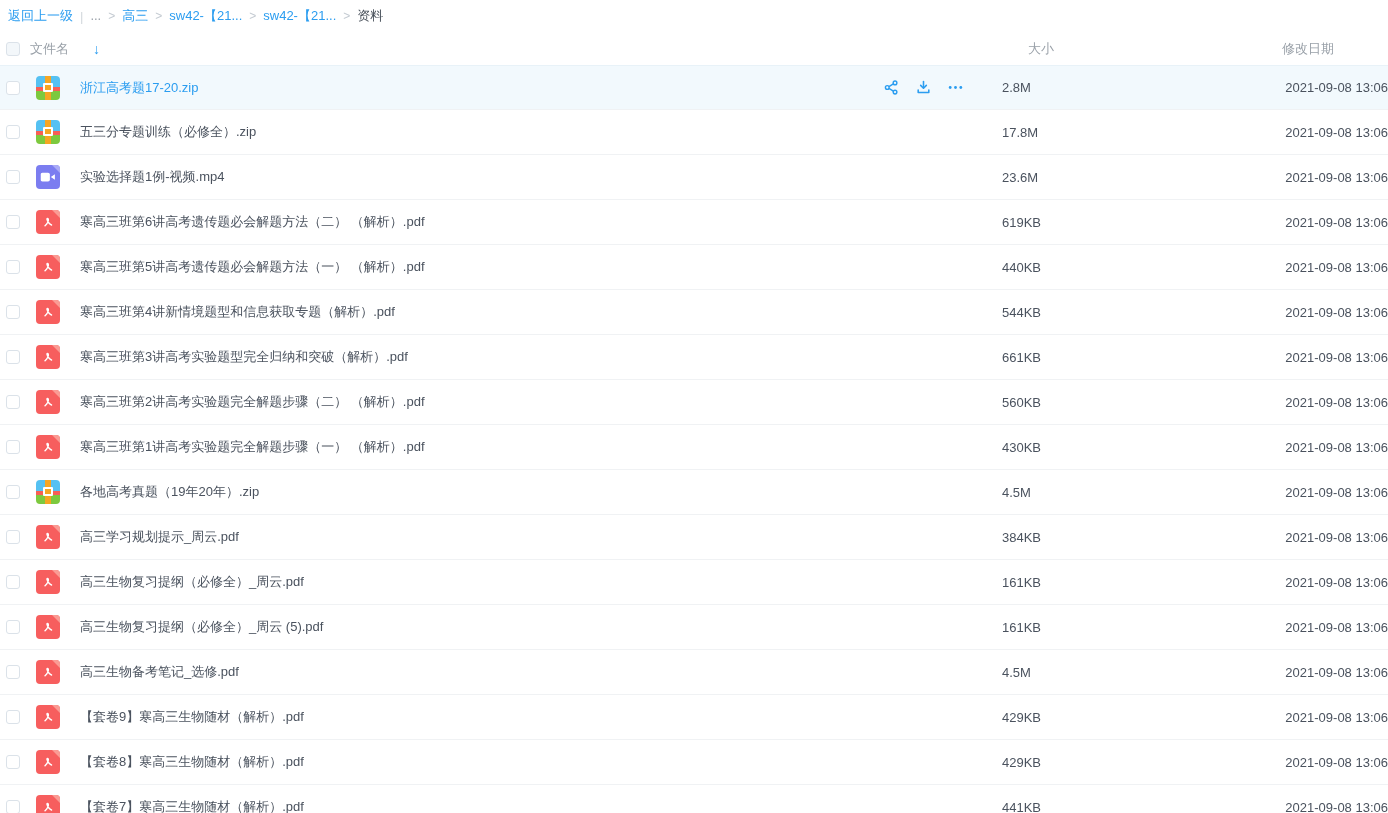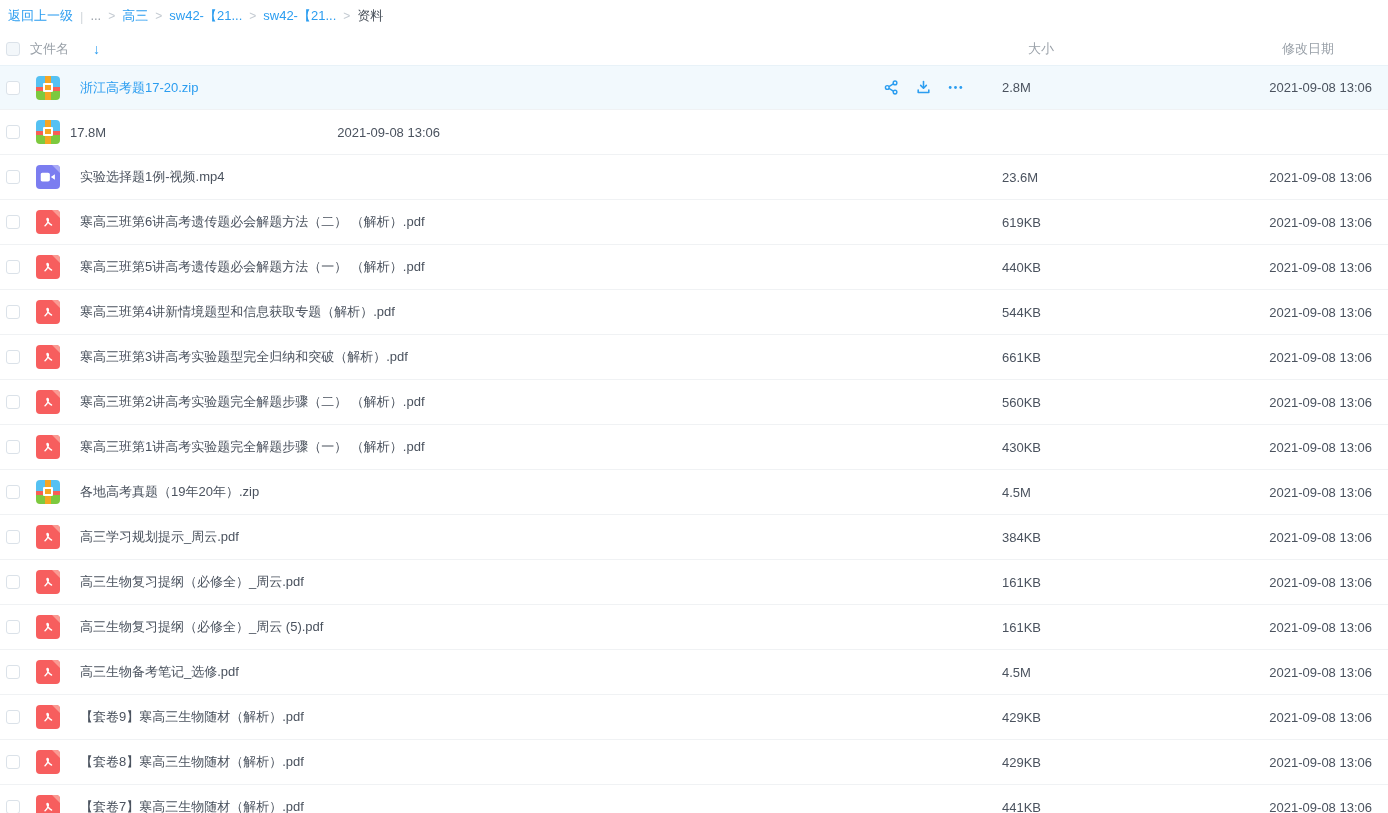--- a/index.html
+++ b/index.html
@@ -35,21 +35,21 @@
   .file-row.hl { background:#f2f9fd; border-top:1px solid #e8f2f8; }
   .col-icon { width:34px; flex:none; margin-left:6px; }
   .file-name { margin-left:10px; flex:1; min-width:0; white-space:nowrap; overflow:hidden;
     text-overflow:ellipsis; cursor:pointer; }
   .file-row.hl .file-name { color:#2b9df0; }
   .col-actions { width:120px; flex:none; display:none; align-items:center; gap:14px; }
   .file-row.hl .col-actions { display:flex; }
   .action-btn { width:18px; height:18px; cursor:pointer; display:flex; align-items:center; justify-content:center; }
   .action-btn svg { width:17px; height:17px; }
   .col-size { width:86px; flex:none; }
-  .col-date { width:300px; flex:none; text-align:right; padding-right:16px; }
+  .col-date { width:300px; flex:none; text-align:right; padding-right:0; }
 
   
   .ficon { width:24px; height:24px; border-radius:4px; position:relative; overflow:hidden; }
   .ficon-zip { background:linear-gradient(to bottom,#55c1f2 0%,#55c1f2 44%,#f85f55 44%,#f85f55 63%,#7dc93e 63%,#7dc93e 100%); }
   .ficon-zip .strap { position:absolute; left:50%; top:0; bottom:0; width:6px; transform:translateX(-50%); background:#f5a623; }
   .ficon-zip .buckle { position:absolute; left:50%; top:50%; transform:translate(-50%,-56%);
     width:10px; height:9px; background:#f5a623; border:2px solid #fff; border-radius:1px; }
   .ficon-video { background:#7b7df0; }
   .ficon-pdf { background:#f75e5e; }
   .fold { position:absolute; top:0; right:0; width:0; height:0; border-left:8px solid transparent; }
@@ -122,20 +122,21 @@
       <div class="file-row">
     <div class="col-check">
       <span class="checkbox"></span>
     </div>
     <div class="col-icon">
       <div class="ficon ficon-zip">
             <span class="strap"></span>
             <span class="buckle"></span>
           </div>
     </div>
+    <div class="file-name">五三分专题训练（必修全）.zip</div>
 
     <div class="col-size">17.8M</div>
     <div class="col-date">2021-09-08 13:06</div>
   </div>
       <div class="file-row">
     <div class="col-check">
       <span class="checkbox"></span>
     </div>
     <div class="col-icon">
       <div class="ficon ficon-video">

